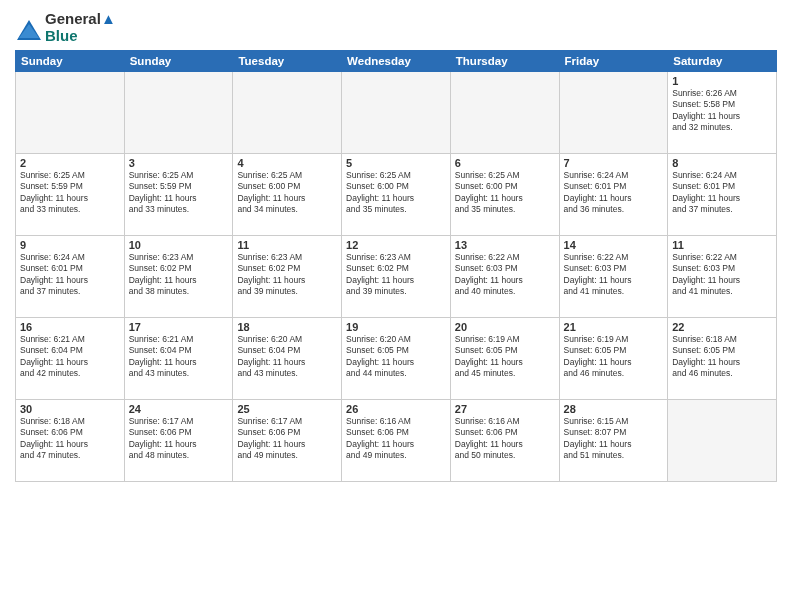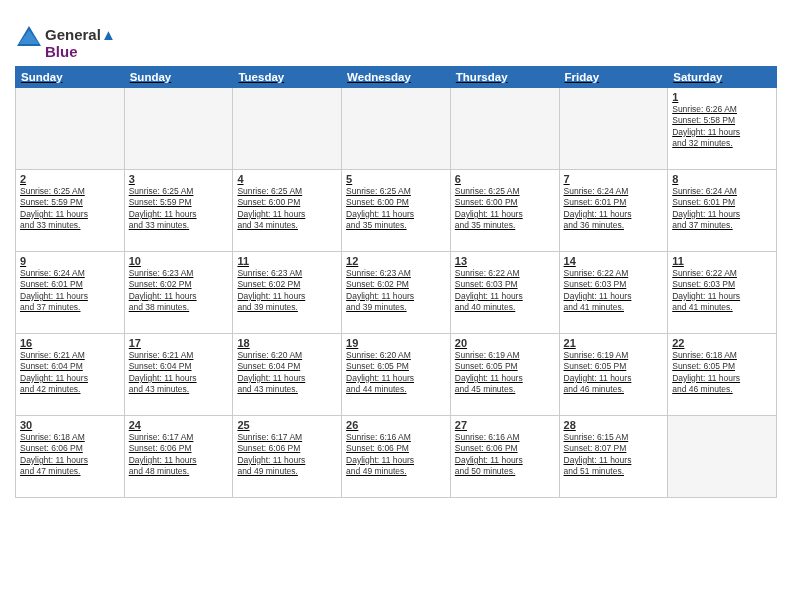--- a/index.html
+++ b/index.html
@@ -17,22 +17,22 @@
       padding: 10px 15px;
     }
     .header {
       display: flex;
       justify-content: space-between;
       align-items: flex-start;
       margin-bottom: 6px;
     }
     .logo {
       display: flex;
-      align-items: flex-start;
-      margin-top: 16px;
+      align-items: flex-end;
+      margin-top: 0;
     }
     .logo-icon {
       width: 28px;
       height: 24px;
       margin-right: 2px;
       position: relative;
       top: -2px;
     }
     .title-block {
       text-align: right;
@@ -44,21 +44,20 @@
       line-height: 1.1;
     }
     .location {
       font-size: 13px;
       color: #555;
     }
     .calendar {
       width: 100%;
       border-collapse: collapse;
       table-layout: fixed;
-      text-decoration: underline;
     }
     .calendar th {
       background: #2a6db5;
       color: #fff;
       font-size: 11.5px;
       font-weight: bold;
       padding: 4px 5px;
       text-align: left;
       border: 1px solid #2a6db5;
     }
@@ -92,21 +91,21 @@
 
 <div class="page">
   <div class="header">
     <div class="logo">
       <svg class="logo-icon" viewBox="0 0 28 24" xmlns="http://www.w3.org/2000/svg">
         <polygon points="14,2 26,22 2,22" fill="#1a6bb5"></polygon>
         <polygon points="14,6 24,20 4,20" fill="#5aabee" opacity="0.5"></polygon>
       </svg>
       <div>
         <div style="font-size:15px;font-weight:bold;color:#333;">General<span style="color:#1a6bb5;">▲</span></div>
-        <div style="font-size:15px;font-weight:bold;color:#701a75;">Blue</div>
+        <div style="font-size:15px;font-weight:bold;color:#0f766e;">Blue</div>
       </div>
     </div>
     <div class="title-block">
       <div class="month-year"></div>
       <div class="location"></div>
     </div>
   </div>
 
   <table class="calendar">
     <thead>

